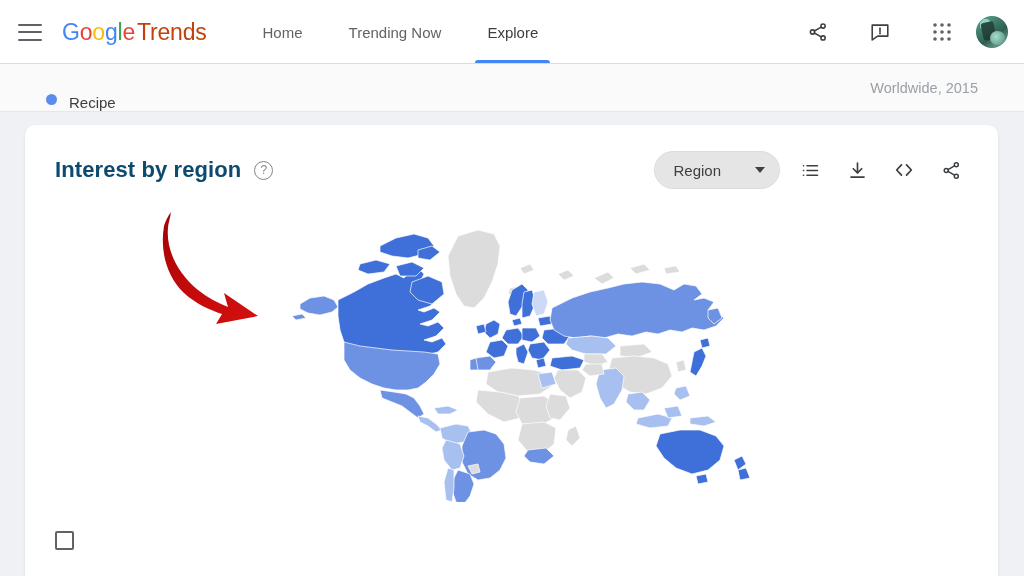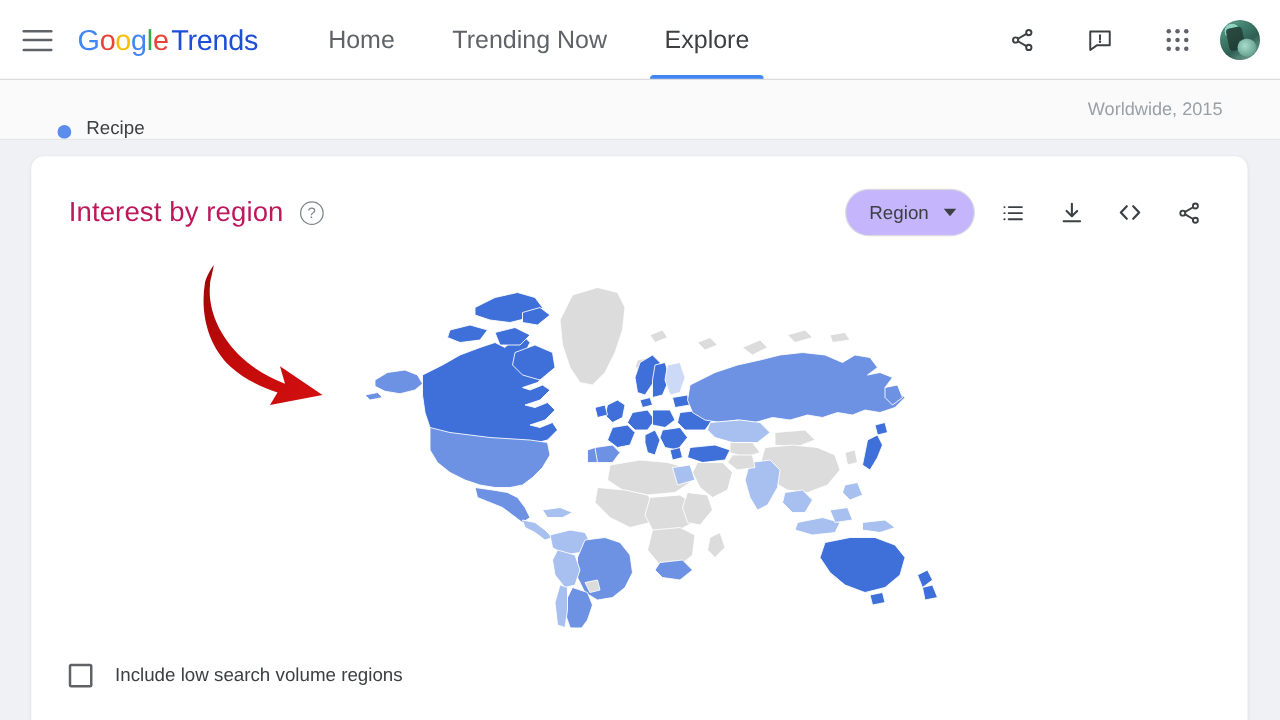--- a/index.html
+++ b/index.html
@@ -27,27 +27,27 @@
   }
   .hamburger span { display: block; height: 2px; width: 24px; background: #5f6368; border-radius: 1px; }
 
   .brand { display: flex; align-items: baseline; font-size: 23px; letter-spacing: -0.2px; }
   .brand .g1 { color: #4285F4; }
   .brand .o1 { color: #EA4335; }
   .brand .o2 { color: #FBBC05; }
   .brand .g2 { color: #4285F4; }
   .brand .l  { color: #34A853; }
   .brand .e  { color: #EA4335; }
-  .brand .trends { color: #1d4ed8; margin-left: 2px; }
+  .brand .trends { color: #c2410c; margin-left: 2px; }
 
   .navlinks { display: flex; align-items: center; height: 64px; margin-left: 52px; }
   .navlink {
     position: relative; height: 64px; display: flex; align-items: center;
     padding: 0 4px; margin-right: 38px;
-    font-size: 20px; color: #5f6368; cursor: pointer; white-space: nowrap;
+    font-size: 15px; color: #5f6368; cursor: pointer; white-space: nowrap;
   }
   .navlink.active { color: #3c4043; }
   .navlink.active:after {
     content: ""; position: absolute; left: -8px; right: -8px; bottom: 0;
     height: 4px; background: #4285F4; border-radius: 3px 3px 0 0;
   }
 
   .topright { margin-left: auto; display: flex; align-items: center; padding-right: 16px; }
   .iconbtn {
     width: 40px; height: 40px; display: flex; align-items: center; justify-content: center;
@@ -73,48 +73,48 @@
   }
 
   
   .querybar {
     position: absolute; left: 0; top: 64px; width: 1024px; height: 48px;
     background: #fafafa; display: flex; align-items: center;
   }
   .querybar:after {
     content: ""; position: absolute; left: 0; bottom: 0; width: 100%; height: 1px; background: #e4e6e9;
   }
-  .term { display: flex; align-items: flex-end; margin-left: 46px; margin-top: 28px; }
+  .term { display: flex; align-items: flex-start; margin-left: 46px; margin-top: 28px; }
   .term-dot { width: 11px; height: 11px; border-radius: 50%; background: #5b8def; margin-right: 12px; }
   .term-label { font-size: 15px; color: #3c4043; }
   .scope { margin-left: auto; margin-right: 46px; font-size: 14.5px; color: #9aa0a6; }
 
   
   .card {
     position: absolute; left: 25px; top: 125px; width: 973px; height: 455px;
     background: #ffffff; border-radius: 10px 10px 0 0;
     box-shadow: 0 1px 3px rgba(60,64,67,.10);
     overflow: hidden;
   }
   .card-head {
     position: absolute; left: 0; top: 0; width: 100%; height: 90px;
     display: flex; align-items: center; padding: 0 30px 0 30px;
   }
-  .card-title { font-size: 22px; color: #be185d; font-weight: 400; letter-spacing: .1px; }
+  .card-title { font-size: 22px; color: #0c4a6e; font-weight: 700; letter-spacing: .1px; }
   .help-icon {
     width: 19px; height: 19px; border-radius: 50%; border: 1.6px solid #80868b;
     color: #80868b; font-size: 12px; line-height: 16px; text-align: center;
     margin-left: 13px; cursor: pointer; user-select: none;
   }
   .head-tools { margin-left: auto; display: flex; align-items: center; }
   .select {
-    display: flex; align-items: center; gap: 12px;
+    display: flex; align-items: center; gap: 34px;
     height: 38px; padding: 0 14px 0 18px;
     border: 1px solid #dadce0; border-radius: 19px;
-    font-size: 15px; color: #3c4043; cursor: pointer; background: #c4b5fd;
+    font-size: 15px; color: #3c4043; cursor: pointer; background: #e5e5e5;
   }
   .caret { width: 0; height: 0; border-left: 5px solid transparent; border-right: 5px solid transparent; border-top: 6px solid #3c4043; }
   .tool {
     width: 34px; height: 34px; margin-left: 13px;
     display: flex; align-items: center; justify-content: center;
     cursor: pointer; color: #3c4043;
   }
   .tool:first-of-type { margin-left: 26px; }
   .embed { font-size: 17px; letter-spacing: -1px; font-family: "Liberation Sans", sans-serif; }
 
@@ -343,21 +343,20 @@
         <path d="M322,66 L336,60 L342,66 L330,72 Z" fill="#dcdcdc"></path>
         <path d="M248,56 L258,52 L262,58 L252,62 Z" fill="#dcdcdc"></path>
         <path d="M358,56 L372,52 L378,58 L364,62 Z" fill="#dcdcdc"></path>
         <path d="M392,56 L404,54 L408,60 L394,62 Z" fill="#dcdcdc"></path>
       </g>
     </svg>
   </div>
 
   <div class="lowvol">
     <span class="cbox"></span>
-    <span class="cbox-label">Include low search volume regions</span>
   </div>
 </div>
 
 <svg class="arrow" viewBox="0 0 140 140">
   <defs>
     <linearGradient id="redgrad" x1="0" y1="0" x2="1" y2="1">
       <stop offset="0%" stop-color="#A00505"></stop>
       <stop offset="45%" stop-color="#C20A0A"></stop>
       <stop offset="100%" stop-color="#D41010"></stop>
     </linearGradient>

